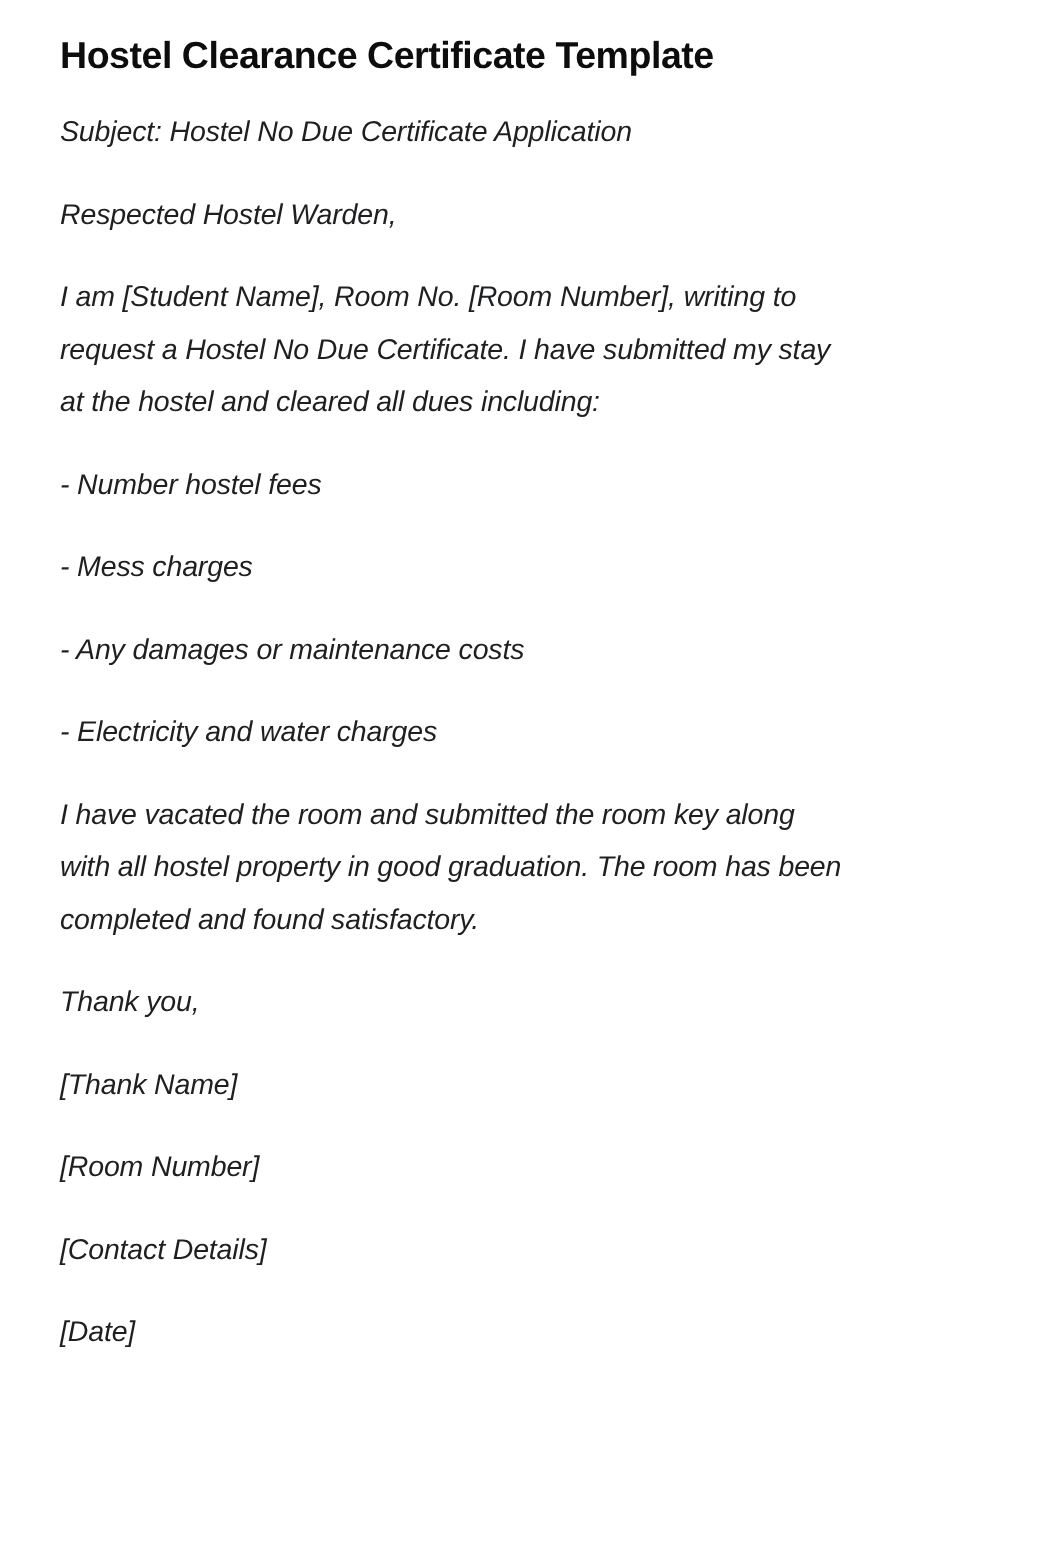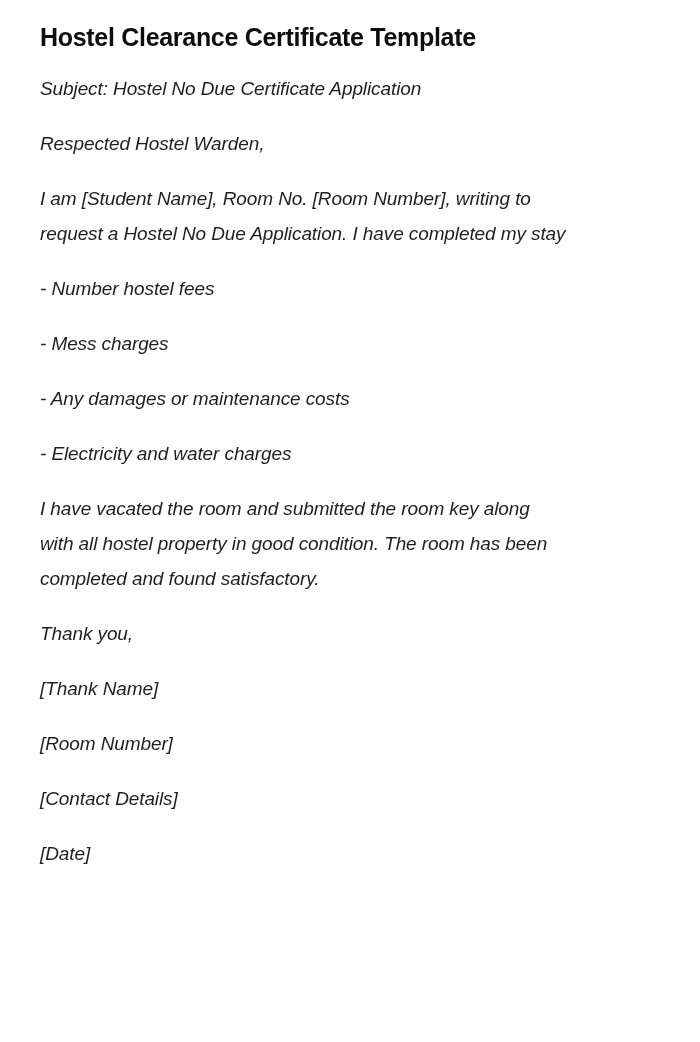--- a/index.html
+++ b/index.html
@@ -51,42 +51,43 @@
   <div class="block">
     <div class="line">Subject: Hostel No Due Certificate Application</div>
   </div>
 
   <div class="block">
     <div class="line">Respected Hostel Warden,</div>
   </div>
 
   <div class="block">
     <div class="line">I am [Student Name], Room No. [Room Number], writing to</div>
-    <div class="line">request a Hostel No Due Application. I have completed my stay</div>
+    <div class="line">request a Hostel No Due Certificate. I have submitted my stay</div>
+    <div class="line">at the hostel and cleared all dues including:</div>
   </div>
 
   <div class="block">
     <div class="line">- Number hostel fees</div>
   </div>
 
   <div class="block">
     <div class="line">- Mess charges</div>
   </div>
 
   <div class="block">
     <div class="line">- Any damages or maintenance costs</div>
   </div>
 
   <div class="block">
     <div class="line">- Electricity and water charges</div>
   </div>
 
   <div class="block">
     <div class="line">I have vacated the room and submitted the room key along</div>
-    <div class="line">with all hostel property in good condition. The room has been</div>
+    <div class="line">with all hostel property in good graduation. The room has been</div>
     <div class="line">completed and found satisfactory.</div>
   </div>
 
 
   <div class="block">
     <div class="line">Thank you,</div>
   </div>
 
   <div class="block">
     <div class="line">[Thank Name]</div>

